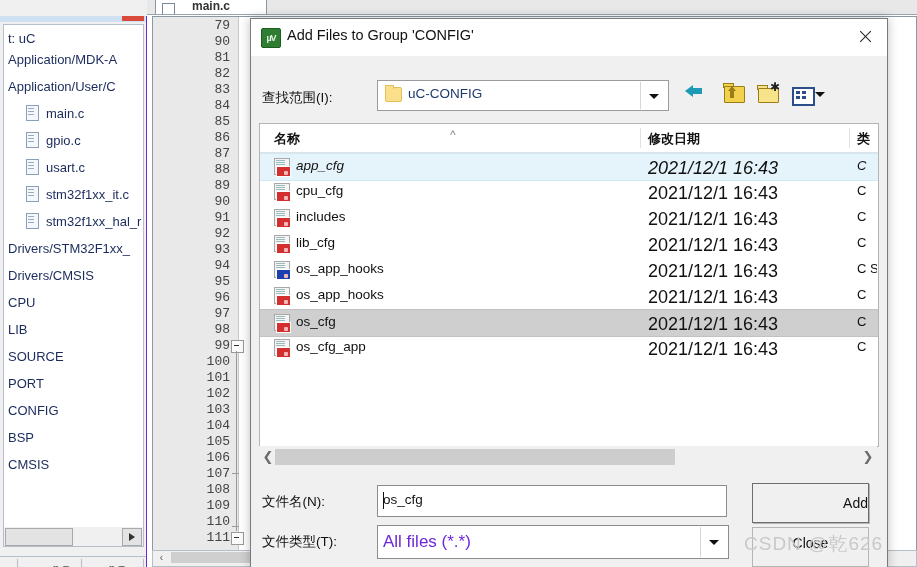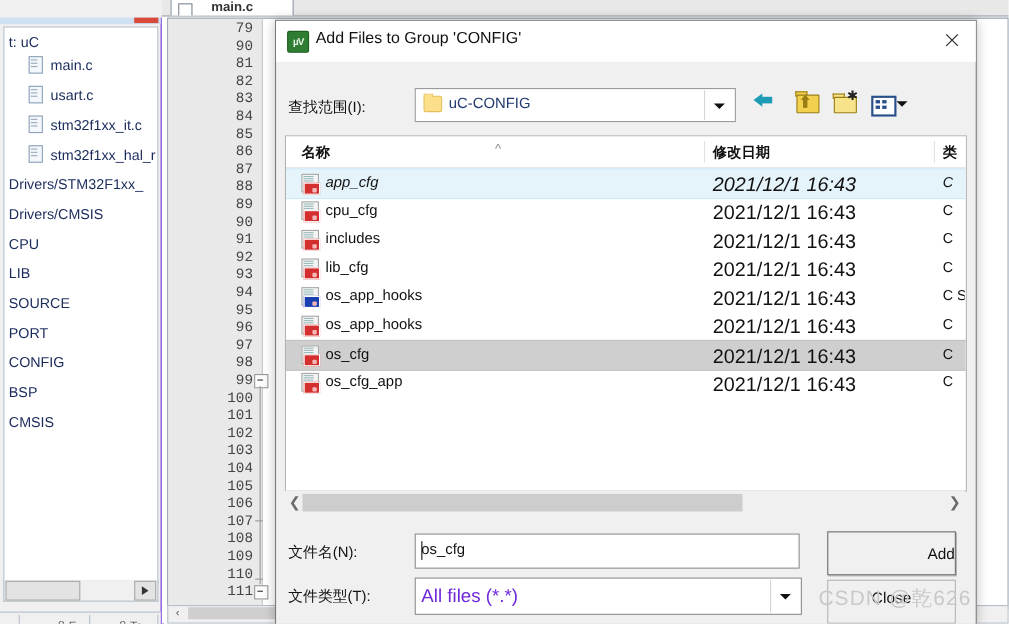--- a/index.html
+++ b/index.html
@@ -188,21 +188,24 @@
 
 <div id="ide">
 
   <div id="project-panel">
     <div id="project-titlebar">
       <div id="project-close"></div>
     </div>
     <div id="project-tree">
       <div class="tree-head">t: uC</div>
       <div id="tree-rows">
+          <div class="tree-row"><span>Application/MDK-A</span></div>
+          <div class="tree-row"><span>Application/User/C</span></div>
           <div class="tree-row ind"><span class="dochk"></span><span>main.c</span></div>
+          <div class="tree-row ind"><span class="dochk"></span><span>gpio.c</span></div>
           <div class="tree-row ind"><span class="dochk"></span><span>usart.c</span></div>
           <div class="tree-row ind"><span class="dochk"></span><span>stm32f1xx_it.c</span></div>
           <div class="tree-row ind"><span class="dochk"></span><span>stm32f1xx_hal_r</span></div>
           <div class="tree-row"><span>Drivers/STM32F1xx_</span></div>
           <div class="tree-row"><span>Drivers/CMSIS</span></div>
           <div class="tree-row"><span>CPU</span></div>
           <div class="tree-row"><span>LIB</span></div>
           <div class="tree-row"><span>SOURCE</span></div>
           <div class="tree-row"><span>PORT</span></div>
           <div class="tree-row"><span>CONFIG</span></div>

